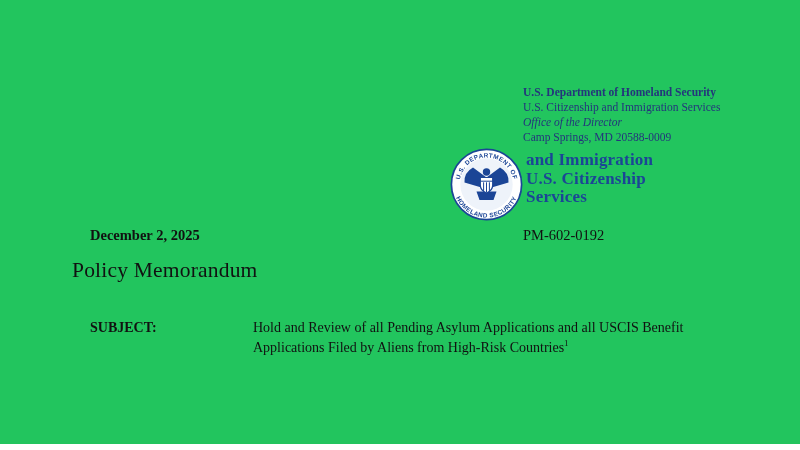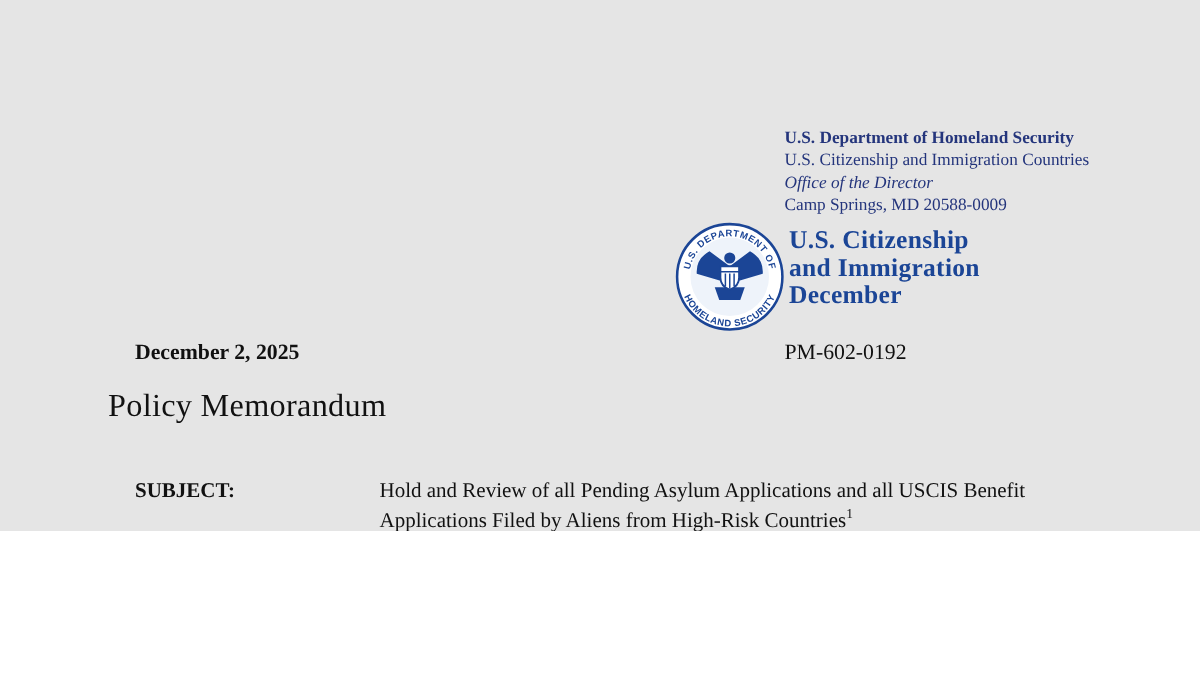--- a/index.html
+++ b/index.html
@@ -1,21 +1,21 @@
 <!DOCTYPE html>
 <html><head>
 <meta charset="utf-8">
 <style>
   * { margin: 0; padding: 0; box-sizing: border-box; }
   html, body { background: #ffffff; }
   .page {
     position: relative;
     width: 800px;
-    height: 354px;
-    background: #e5e5e5;
+    height: 444px;
+    background: #22c55e;
     font-family: "Liberation Serif", serif;
     color: #111111;
     overflow: hidden;
   }
   
   .letterhead {
     position: absolute;
     left: 523px;
     top: 85px;
     color: #24357c;
@@ -89,21 +89,21 @@
     vertical-align: super;
   }
 </style>
 </head>
 <body>
 
 <div class="page">
 
   <div class="letterhead">
     <div class="lh-bold">U.S. Department of Homeland Security</div>
-    <div>U.S. Citizenship and Immigration Countries</div>
+    <div>U.S. Citizenship and Immigration Services</div>
     <div class="lh-italic">Office of the Director</div>
     <div>Camp Springs, MD 20588-0009</div>
   </div>
 
   <div class="logo">
     <svg class="seal" viewBox="0 0 73 73" xmlns="http://www.w3.org/2000/svg" xmlns:xlink="http://www.w3.org/1999/xlink">
       <defs>
         <path id="arcTop" d="M 9.5 36.5 A 27 27 0 0 1 63.5 36.5"></path>
         <path id="arcBottom" d="M 3.4 36.5 A 33.1 33.1 0 0 0 69.6 36.5"></path>
       </defs>
@@ -118,23 +118,23 @@
       <g>
         <path fill="#1b4596" d="M36.5 41 L14.5 34.5 Q13.8 24.5 23 19.5 L36.5 29.5 L50 19.5 Q59.2 24.5 58.5 34.5 Z"></path>
         <circle cx="36.5" cy="24" r="3.7" fill="#1b4596"></circle>
         <path fill="#1b4596" d="M26.5 43.5 L46.5 43.5 L43.5 52 L29.5 52 Z"></path>
         <path d="M30.3 29.5 h12.4 v7.6 q0 5.7 -6.2 7.9 q-6.2 -2.2 -6.2 -7.9 Z" fill="#ffffff" stroke="#1b4596" stroke-width="1.2"></path>
         <path d="M30.3 33.2 h12.4" stroke="#1b4596" stroke-width="1" fill="none"></path>
         <path d="M33.6 34.3 v8.6 M36.5 34.3 v10 M39.4 34.3 v8.6" stroke="#1b4596" stroke-width="1" fill="none"></path>
       </g>
     </svg>
     <div class="wordmark">
+      <div>and Immigration</div>
       <div>U.S. Citizenship</div>
-      <div>and Immigration</div>
-      <div>December</div>
+      <div>Services</div>
     </div>
   </div>
 
   <div class="date-line">December 2, 2025</div>
   <div class="pm-number">PM-602-0192</div>
 
   <h1 class="doc-title">Policy Memorandum</h1>
 
   <div class="subject-row">
     <div class="subject-label">SUBJECT:</div>

